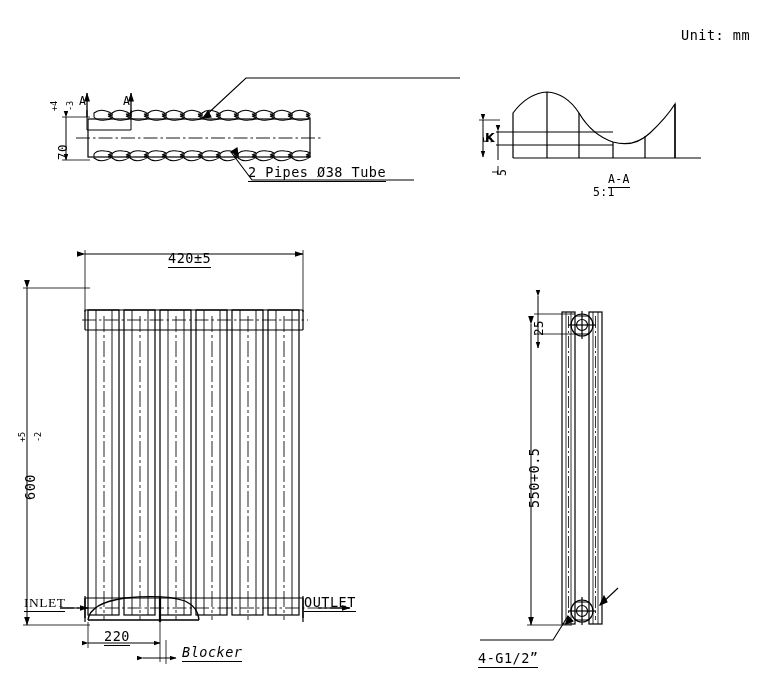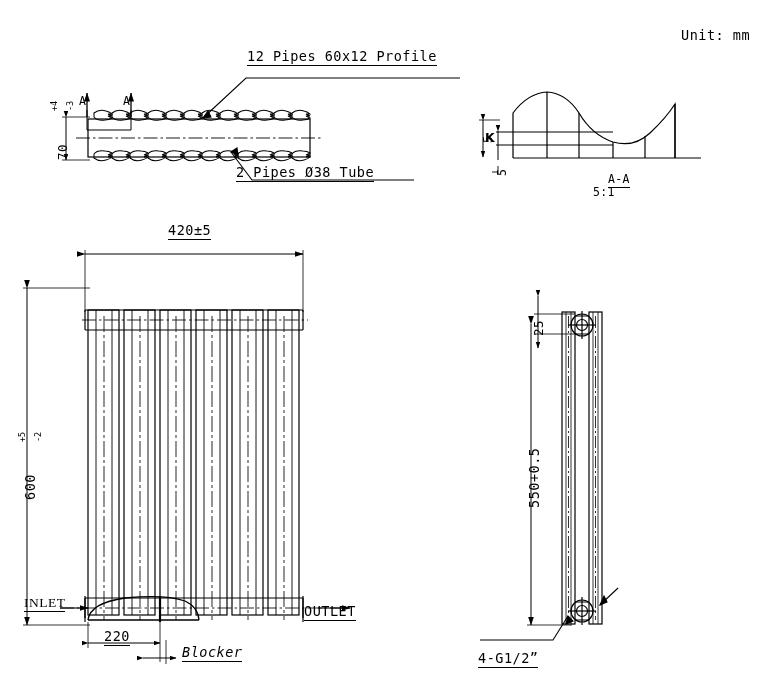--- a/index.html
+++ b/index.html
@@ -348,23 +348,22 @@
         <path d="M568,616 l-2,8 l7,-3 Z" fill="#000"></path>
         <path d="M600,605 L618,588"></path>
         <path d="M600,605 l7,-3 l-3,-6 Z" fill="#000"></path>
       </g>
 
     </g>
   </svg>
 
   <div class="txt t13" style="left:669px; top:29px;margin-left:12px;">Unit: mm</div>
 
-  <div class="txt t13 ul" style="left:247px; top:50px;">12 Pipes 60x12 Profile</div>
-
-  <div class="txt t13 ul" style="left:236px; top:166px;">2 Pipes Ø38 Tube</div>
+
+  <div class="txt t13 ul" style="left:248px; top:166px;">2 Pipes Ø38 Tube</div>
 
   <div class="txt t11" style="left:79px; top:96px;">A</div>
   <div class="txt t11" style="left:123px; top:96px;">A</div>
 
   <div style="position:absolute; left:52px; top:160px;">
     <div class="rot90" style="position:absolute; left:0; top:0;">
       <span class="txt t12" style="position:relative; left:0; top:0;">70</span>
     </div>
   </div>
   <div style="position:absolute; left:42px; top:152px;">
@@ -384,38 +383,38 @@
   </div>
   <div style="position:absolute; left:491px; top:176px;">
     <div class="rot90" style="position:absolute; left:0; top:0;">
       <span class="txt t11" style="position:relative;">5</span>
     </div>
   </div>
 
   <div class="txt t11 ul" style="left:608px; top:174px;">A-A</div>
   <div class="txt t11" style="left:593px; top:187px;">5:1</div>
 
-  <div class="txt t13 ul" style="left:168px; top:224px;">420±5</div>
+  <div class="txt t13 ul" style="left:168px; top:252px;">420±5</div>
 
   <div style="position:absolute; left:20px; top:500px;">
     <div class="rot90" style="position:absolute; left:0; top:0;">
       <span class="txt t13" style="position:relative;">600</span>
     </div>
   </div>
   <div style="position:absolute; left:10px; top:483px;">
     <div class="rot90" style="position:absolute; left:0; top:0;">
       <span class="tolstack" style="position:relative; display:block; white-space:pre;">
         <span>+5</span><br>
         <span>-2</span>
       </span>
     </div>
   </div>
 
   <div class="txt t13 ul" style="left:24px; top:596px;font-family:Liberation Serif, serif;">INLET</div>
-  <div class="txt t13 ul" style="left:304px; top:596px;margin-top:9px;">OUTLET</div>
+  <div class="txt t13 ul" style="left:304px; top:596px;">OUTLET</div>
 
   <div class="txt t13 ul" style="left:104px; top:630px;">220</div>
   <div class="txt t13 ul" style="left:182px; top:646px;font-style:italic;">Blocker</div>
 
   <div style="position:absolute; left:528px; top:336px;">
     <div class="rot90" style="position:absolute; left:0; top:0;">
       <span class="txt t12" style="position:relative;">25</span>
     </div>
   </div>
 

